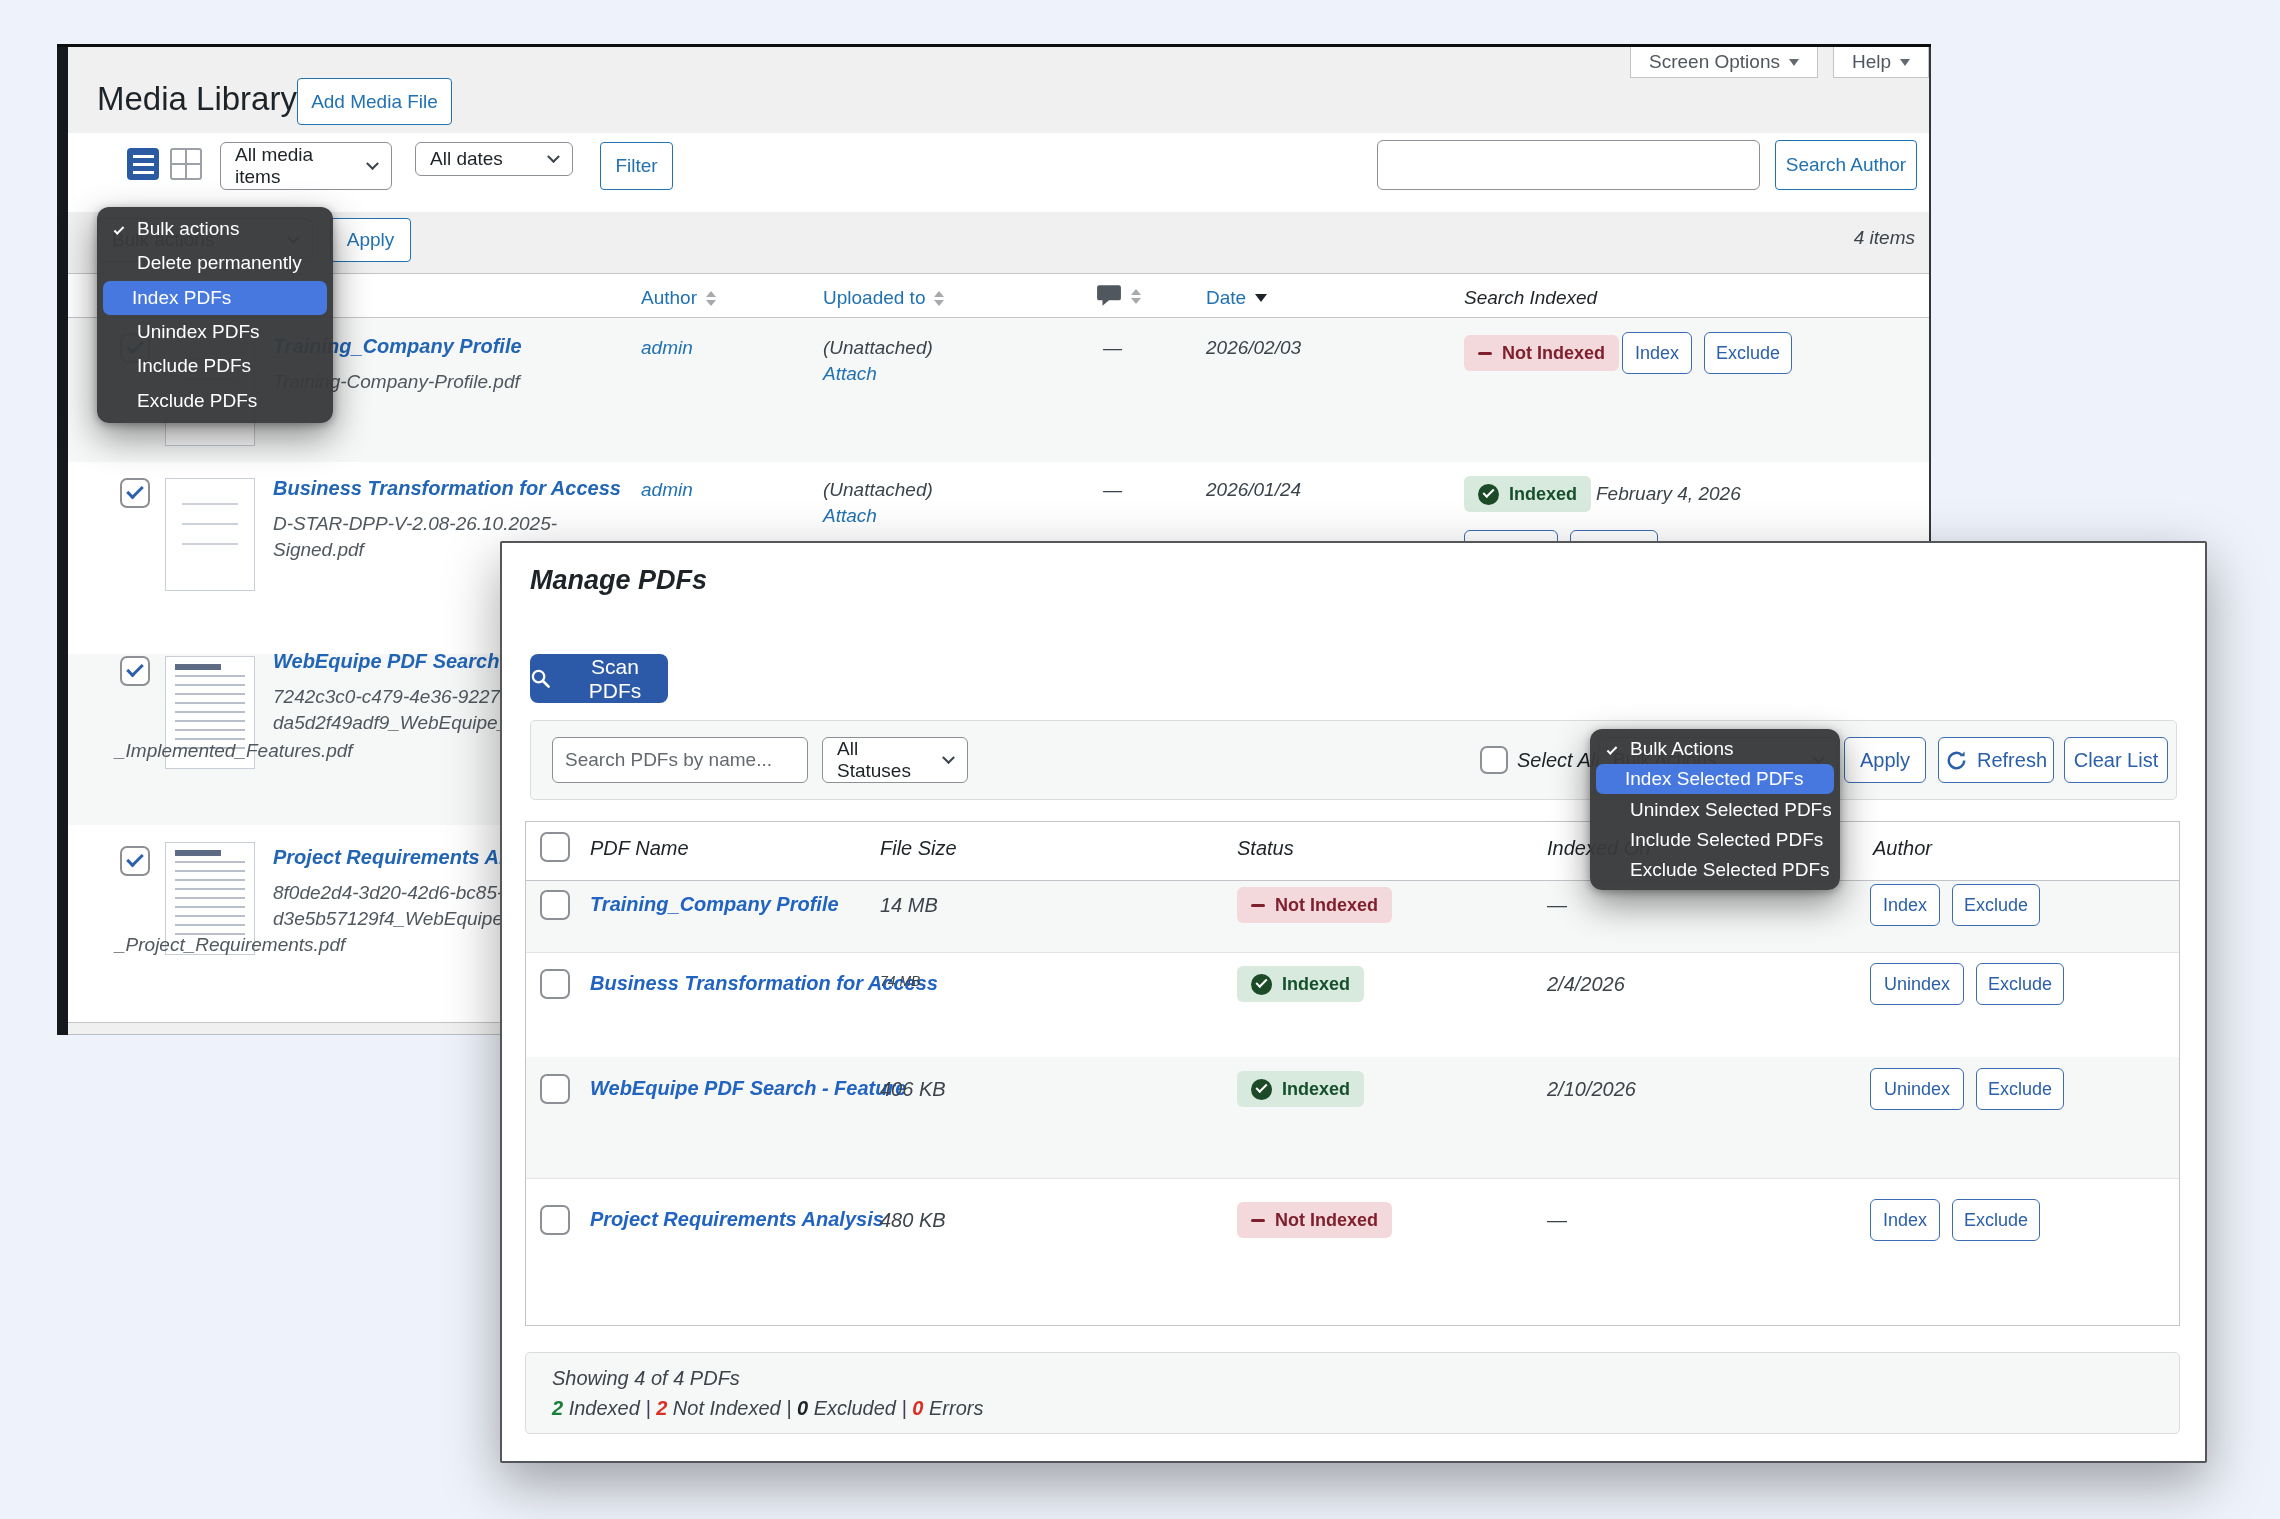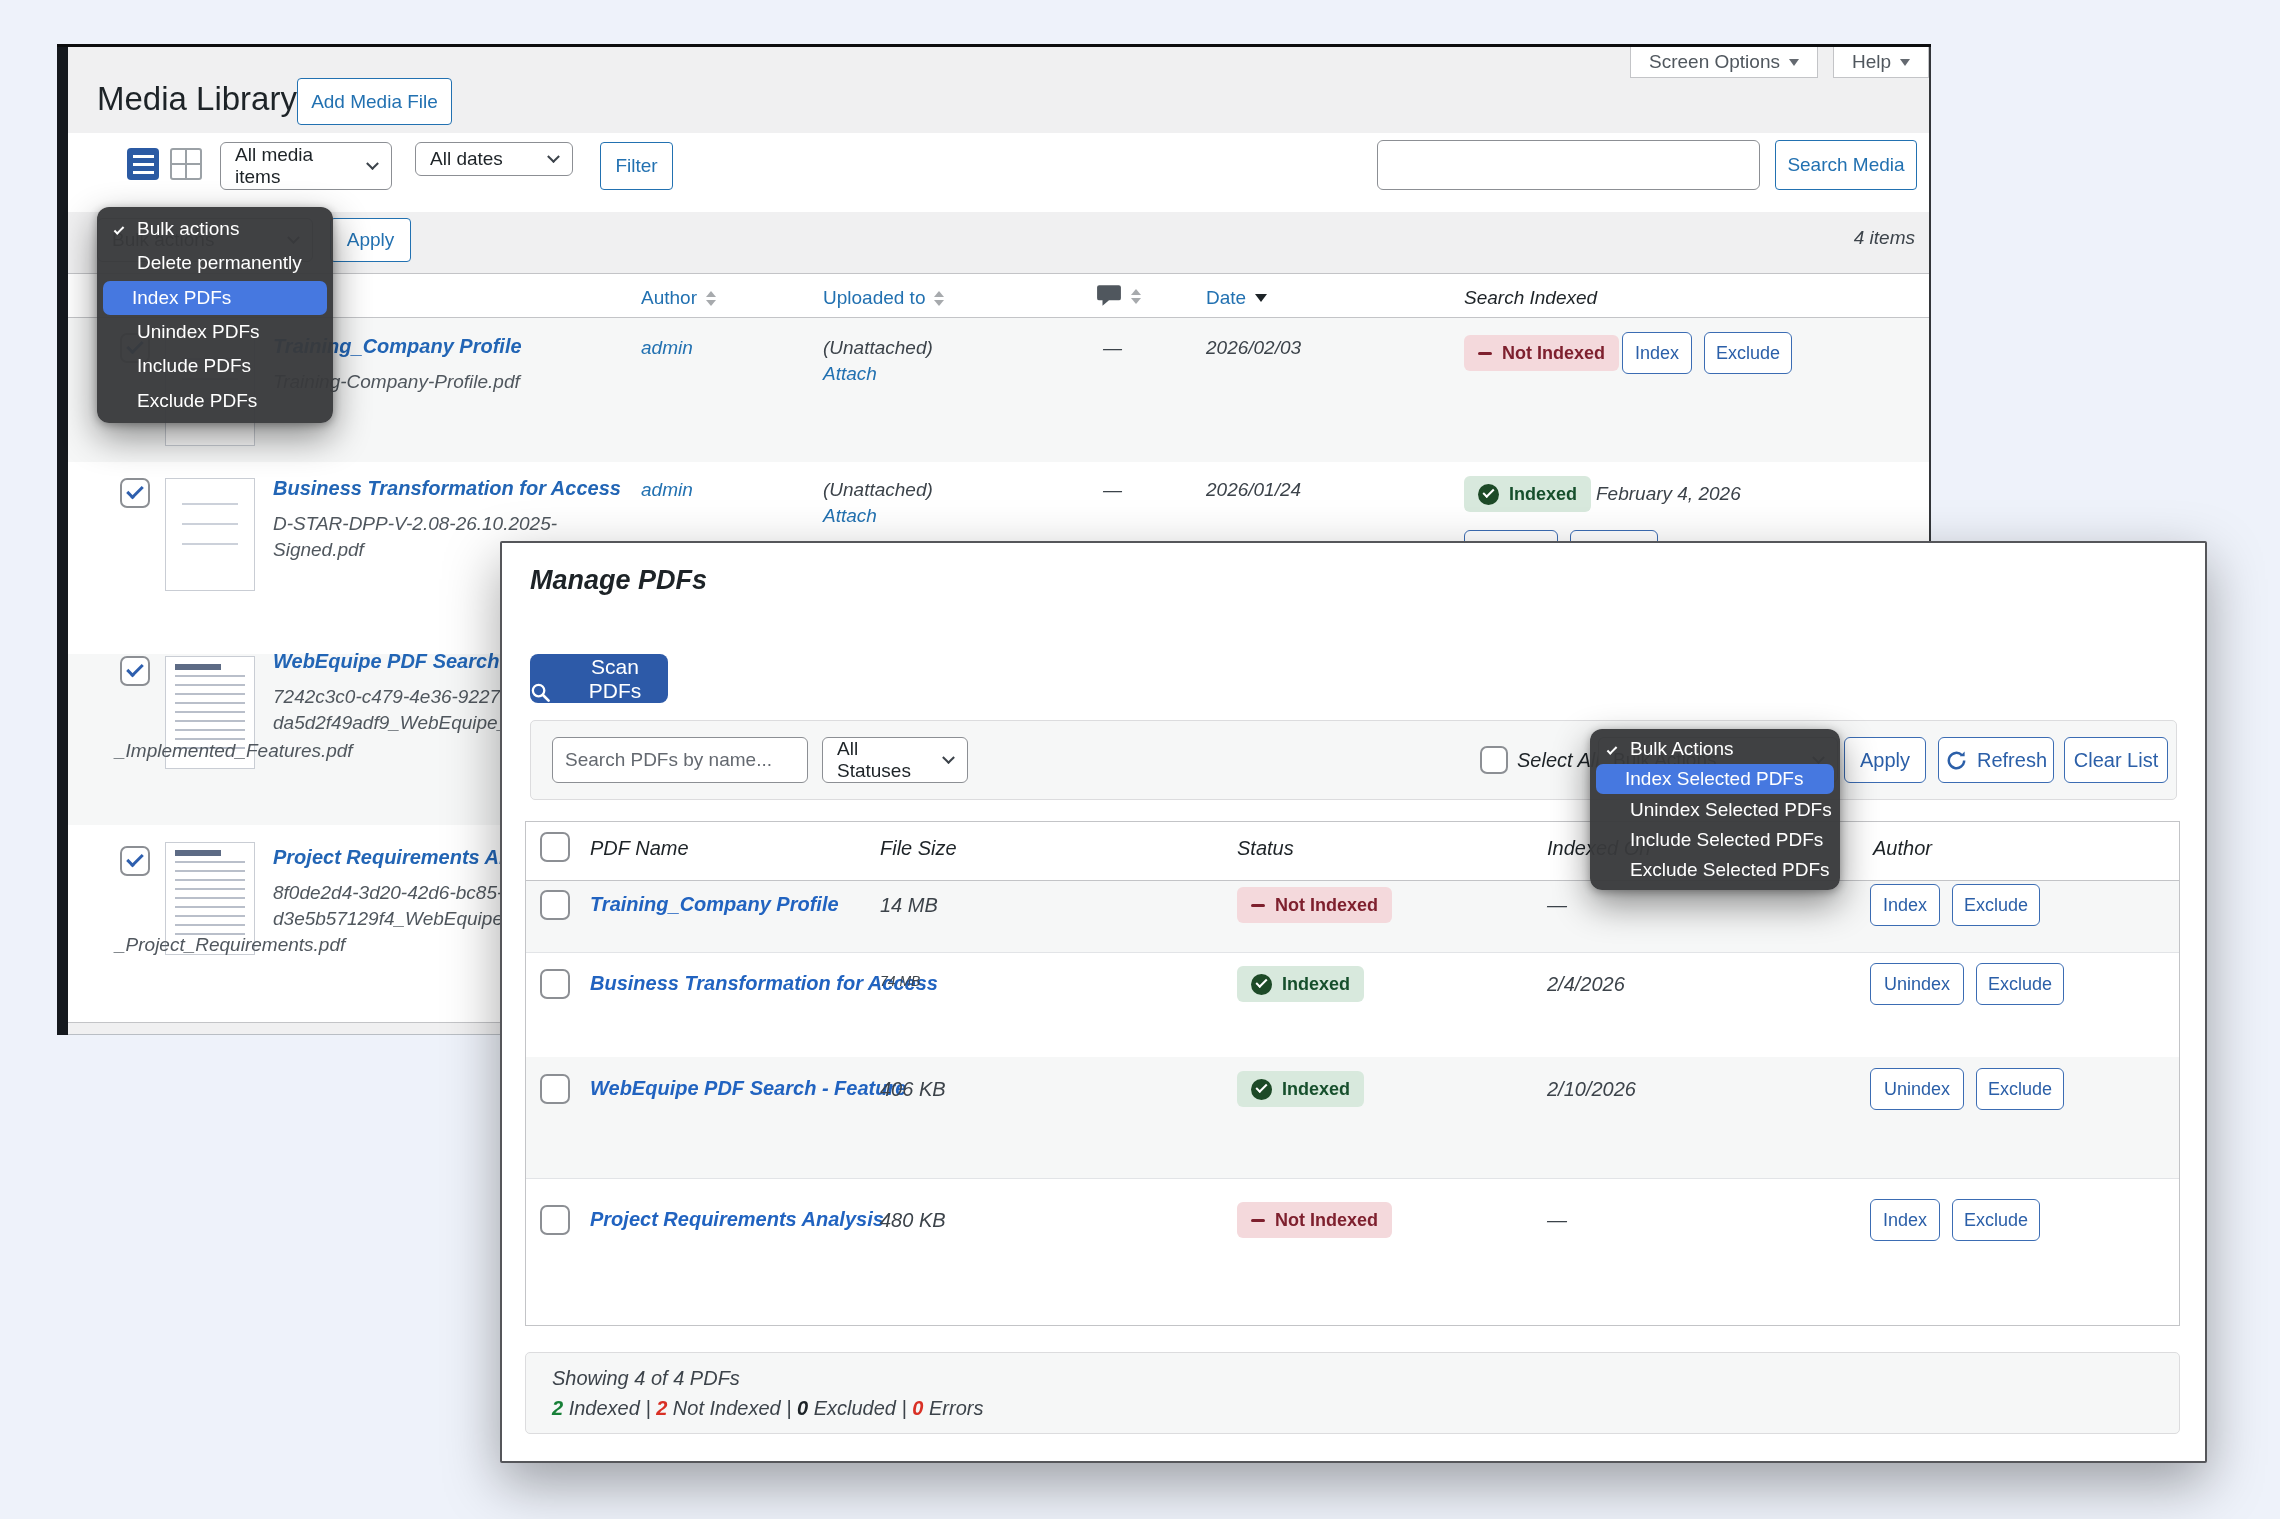--- a/index.html
+++ b/index.html
@@ -21,21 +21,21 @@
   .tab { position: absolute; display: flex; align-items: center; justify-content: center; gap: 9px;
          background: #fff; border: 1px solid #c3c4c7; border-top: none; color: #50575e; font-size: 19px; }
   .tabtri { width: 0; height: 0; border-left: 5px solid transparent; border-right: 5px solid transparent; border-top: 7px solid #646970; }
 
   .page-title { position: absolute; font-size: 33px; color: #1d2327; font-weight: 400; white-space: nowrap; }
 
   .btn-sec { position: absolute; display: flex; align-items: center; justify-content: center; gap: 9px;
              background: #fff; border: 1.5px solid #3b6cb3; border-radius: 6px; color: #2b5fa8;
              font-size: 19px; cursor: pointer; white-space: nowrap; }
   .btn-sec.sq { border-radius: 4px; border-width: 1px; color: #2271b1; border-color: #2271b1; }
-  .btn-primary { position: absolute; display: flex; align-items: flex-end; justify-content: center; gap: 11px;
+  .btn-primary { position: absolute; display: flex; align-items: center; justify-content: center; gap: 11px;
                  background: #2d5aa8; color: #fff; border: none; border-radius: 8px; font-size: 21px; cursor: pointer; }
 
   .select { position: absolute; display: flex; align-items: center; justify-content: space-between;
             background: #fff; border: 1.5px solid #8c8f94; border-radius: 6px; padding: 0 14px;
             font-size: 19px; color: #1d2327; }
   .chev { width: 9px; height: 9px; border-right: 2px solid #3c434a; border-bottom: 2px solid #3c434a;
           transform: rotate(45deg) translate(-2px,-2px); margin-left: 12px; flex: 0 0 auto; }
   .input { position: absolute; background: #fff; border: 1.5px solid #8c8f94; border-radius: 6px;
            font-size: 19px; padding: 0 12px; color: #2c3338; font-family: inherit; }
   .input::placeholder { color: #646970; }
@@ -126,21 +126,21 @@
   <div class="select" style="left:220px;top:142px;width:172px;height:48px">
     <span>All media items</span>
     <span class="chev"></span>
   </div>
   <div class="select" style="left:415px;top:142px;width:158px;height:34px">
     <span>All dates</span>
     <span class="chev"></span>
   </div>
   <button class="btn-sec sq" style="left:600px;top:142px;width:73px;height:48px">Filter</button>
   <input class="input" style="left: 1377px; top: 140px; width: 383px; height: 50px;">
-  <button class="btn-sec sq" style="left:1775px;top:140px;width:142px;height:50px">Search Media</button>
+  <button class="btn-sec sq" style="left:1775px;top:140px;width:142px;height:50px">Search Author</button>
 
   <div class="select" style="left:97px;top:218px;width:216px;height:44px">
     <span>Bulk actions</span>
     <span class="chev"></span>
   </div>
   <button class="btn-sec sq" style="left:330px;top:218px;width:81px;height:44px">Apply</button>
   <div class="t" style="left:1790px;top:227px;width:125px;text-align:right;font-size:19px;color:#3c434a">4 items</div>
 
   <div class="abs" style="left:68px;top:273px;width:1861px;height:749px;background:#fff"></div>
   <div class="abs" style="left:68px;top:317px;width:1861px;height:145px;background:#f6f7f7"></div>

